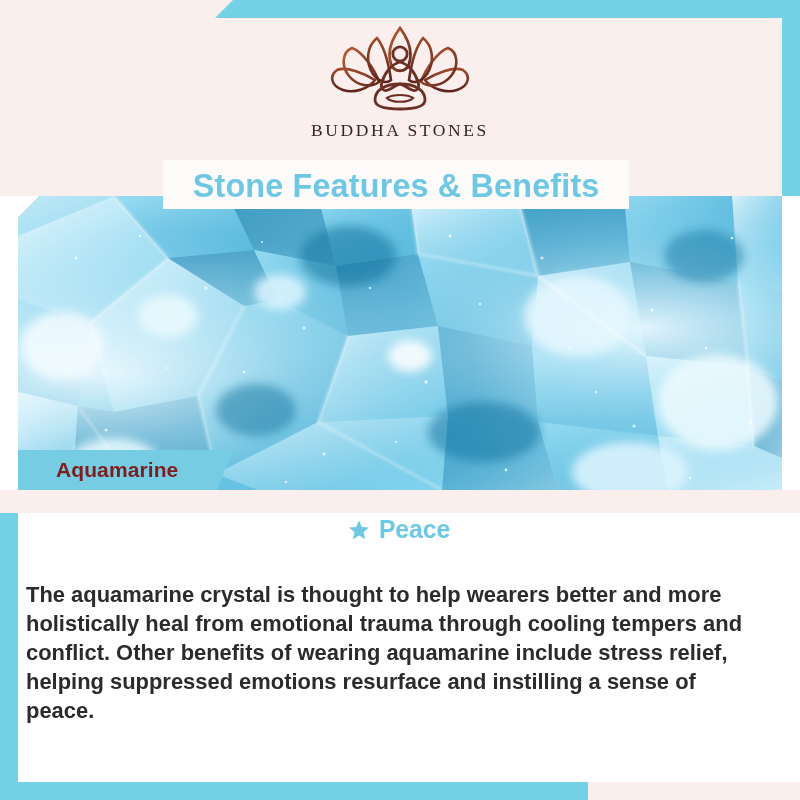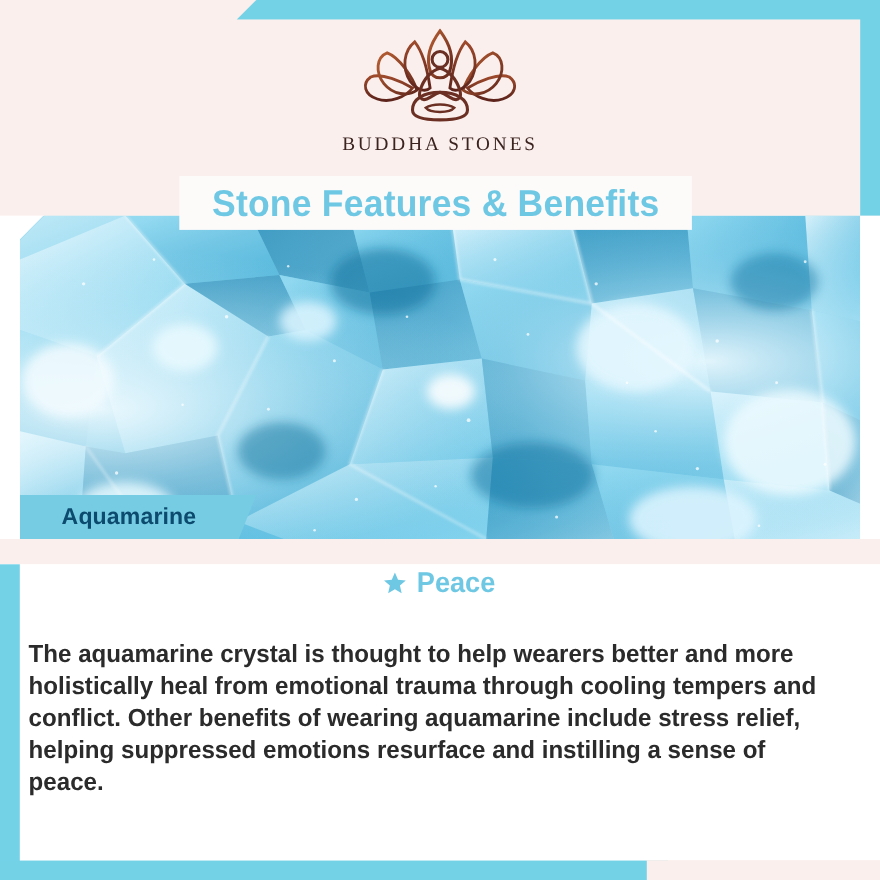--- a/index.html
+++ b/index.html
@@ -138,21 +138,21 @@
     left: 18px; top: 450px;
     height: 40px;
     width: 215px;
     background: #76cde3;
     clip-path: polygon(0 0, 100% 0, calc(100% - 16px) 100%, 0 100%);
     display: flex;
     align-items: center;
   }
   .badge-text {
     margin-left: 38px;
-    color: #0c4a6e;
+    color: #7f1d1d;
     font-size: 21px;
     font-weight: bold;
     letter-spacing: 0.1px;
   }
 
   
   .keywords {
     position: absolute;
     left: 0; top: 514px;
     width: 800px;

